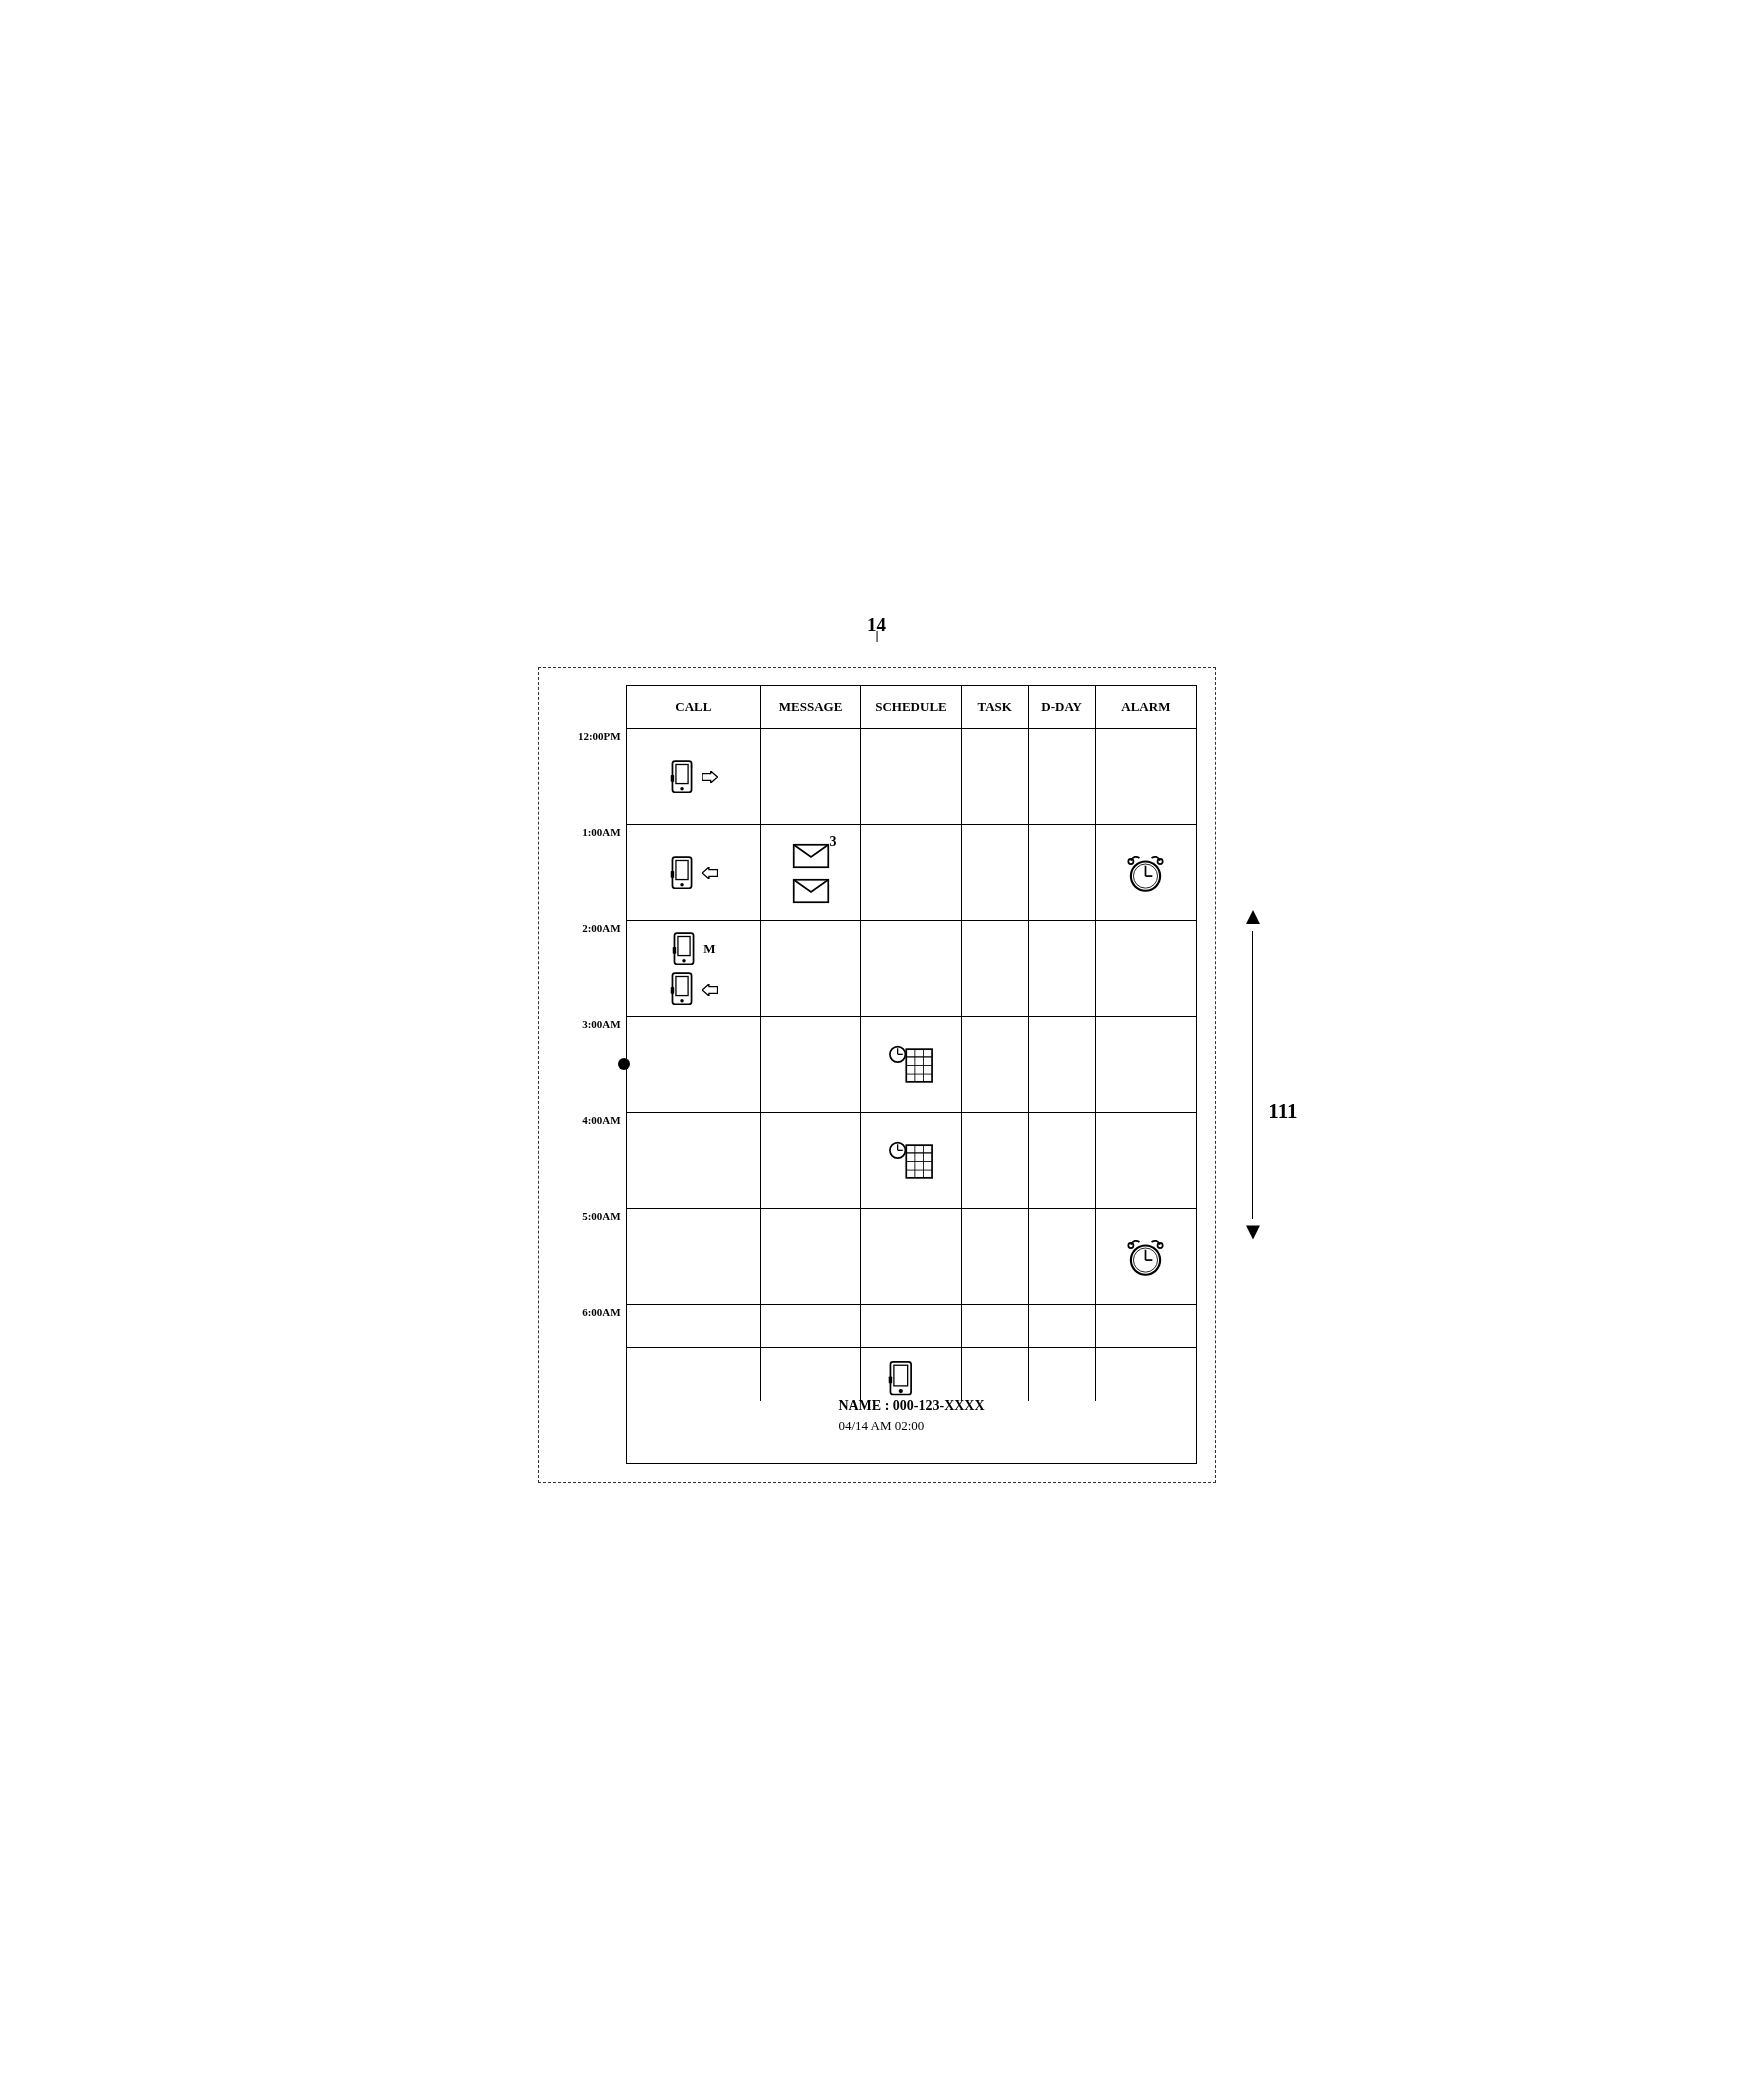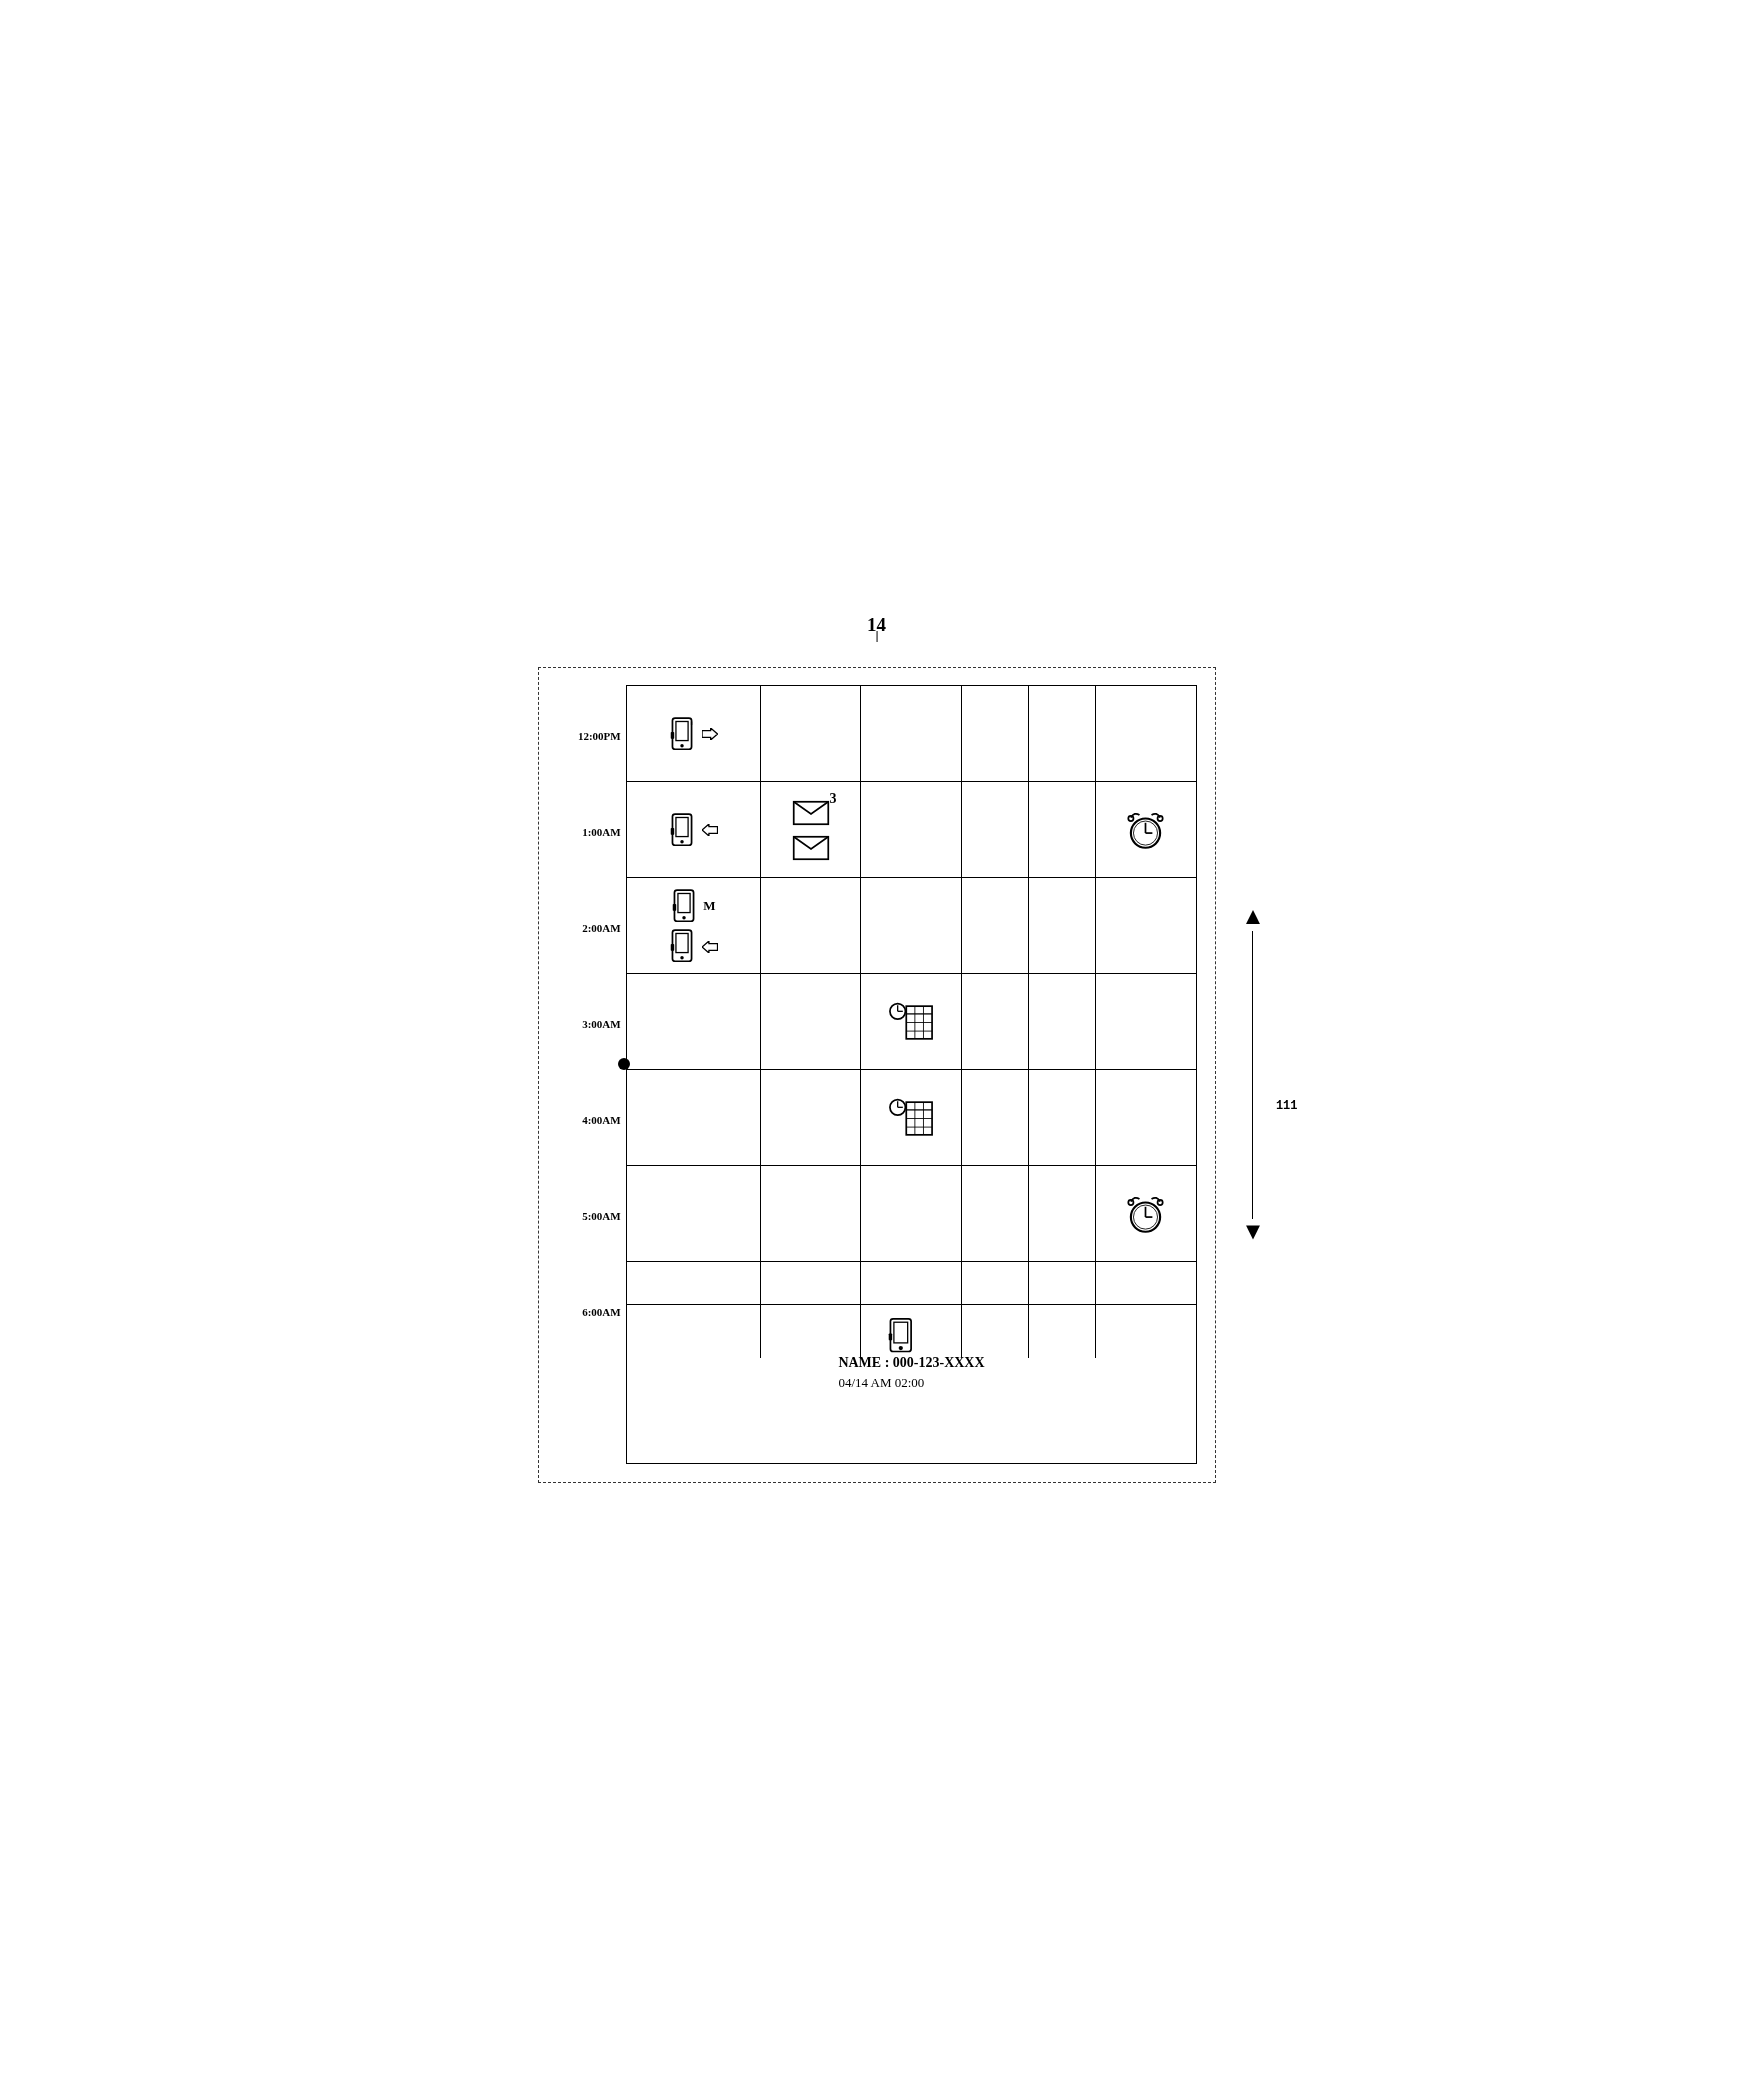--- a/index.html
+++ b/index.html
@@ -146,21 +146,21 @@
 
     <div class="arrow-indicator" style="right:-45px; top:50%; transform:translateY(-50%); height:330px; display:flex; flex-direction:column; align-items:center;">
       <svg width="14" height="17.4" viewBox="0 0 16 20">
         <polygon points="8,0 16,16 0,16" fill="#000"></polygon>
       </svg>
       <div class="vertical-line" style="flex:1; margin:3.5px 0;"></div>
       <svg width="14" height="17.4" viewBox="0 0 16 20">
         <polygon points="8,20 0,4 16,4" fill="#000"></polygon>
       </svg>
     </div>
-    <div style="position:absolute; right:-83px; top:53%; font-size:12px; font-weight:bold;font-family:Liberation Mono, monospace;">111</div>
+    <div style="position:absolute; right:-83px; top:53%; font-size:21px; font-weight:bold;">111</div>
 
     <div class="main-layout">
 
       <div class="time-labels">
         <div class="time-label-spacer"></div>
 
         <div class="time-label" style="height:96px;">12:00PM</div>
         <div class="time-label" style="height:96px;">1:00AM</div>
         <div class="time-label" style="height:96px;">2:00AM</div>
         <div class="time-label" style="height:96px; position:relative;">
@@ -168,20 +168,28 @@
           
           <div style="position:absolute; right:-4.3px; top:50%; transform:translateY(-50%); width:12px; height:12px; background:#000; border-radius:50%; z-index:5;"></div>
         </div>
         <div class="time-label" style="height:96px;">4:00AM</div>
         <div class="time-label" style="height:96px;">5:00AM</div>
         <div class="time-label" style="height:43px;text-align:center;">6:00AM</div>
       </div>
 
       <div class="grid-wrapper">
 
+        <div class="grid-header">
+          <div class="header-cell">CALL</div>
+          <div class="header-cell">MESSAGE</div>
+          <div class="header-cell">SCHEDULE</div>
+          <div class="header-cell">TASK</div>
+          <div class="header-cell">D-DAY</div>
+          <div class="header-cell" style="border-right:none;">ALARM</div>
+        </div>
 
         <div style="flex:1; position:relative;">
 
           <div style="display:grid; grid-template-columns:2fr 1.5fr 1.5fr 1fr 1fr 1.5fr; height:96px; border-bottom:0.9px solid #000; position:relative;">
 
             <div class="cell" style="display:flex; flex-direction:column; align-items:center; justify-content:center; gap:3.5px;">
 
               <div style="display:flex; align-items:center; gap:3.5px;">
                 <svg width="29.5" height="37" viewBox="0 0 34 42">
                   <rect x="4" y="2" width="22" height="36" rx="3" ry="3" fill="none" stroke="#000" stroke-width="2"></rect>

